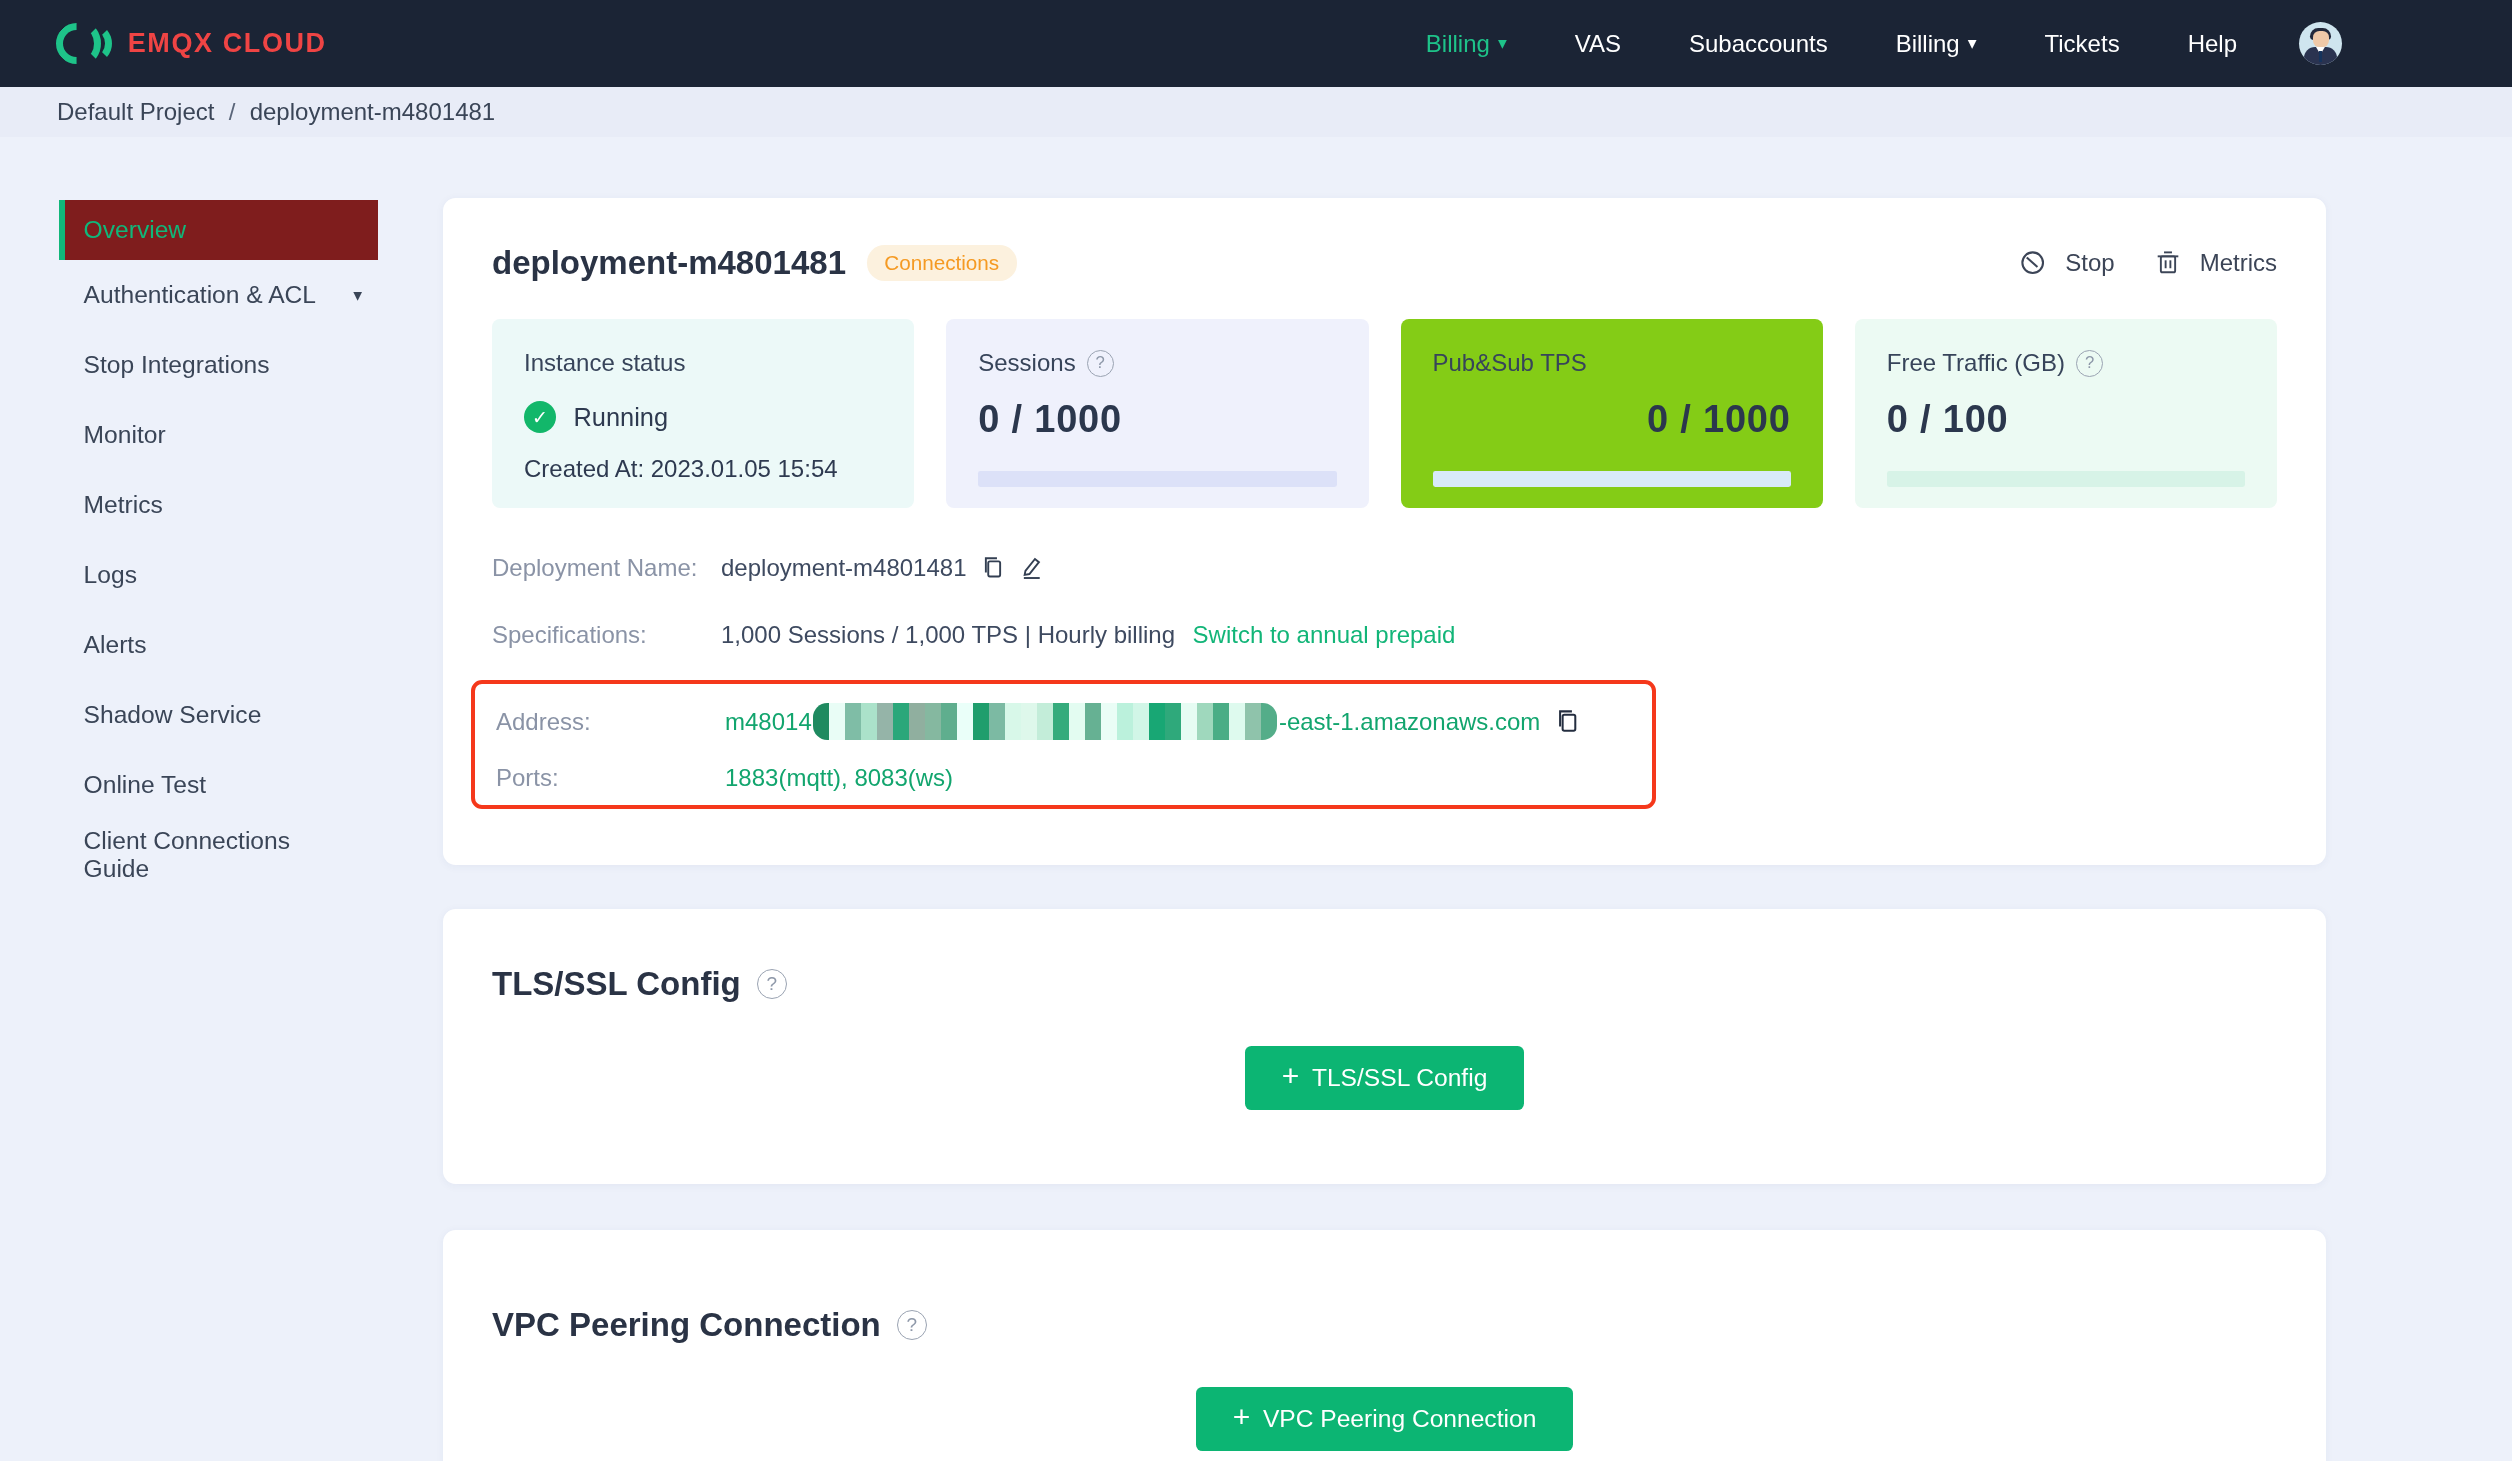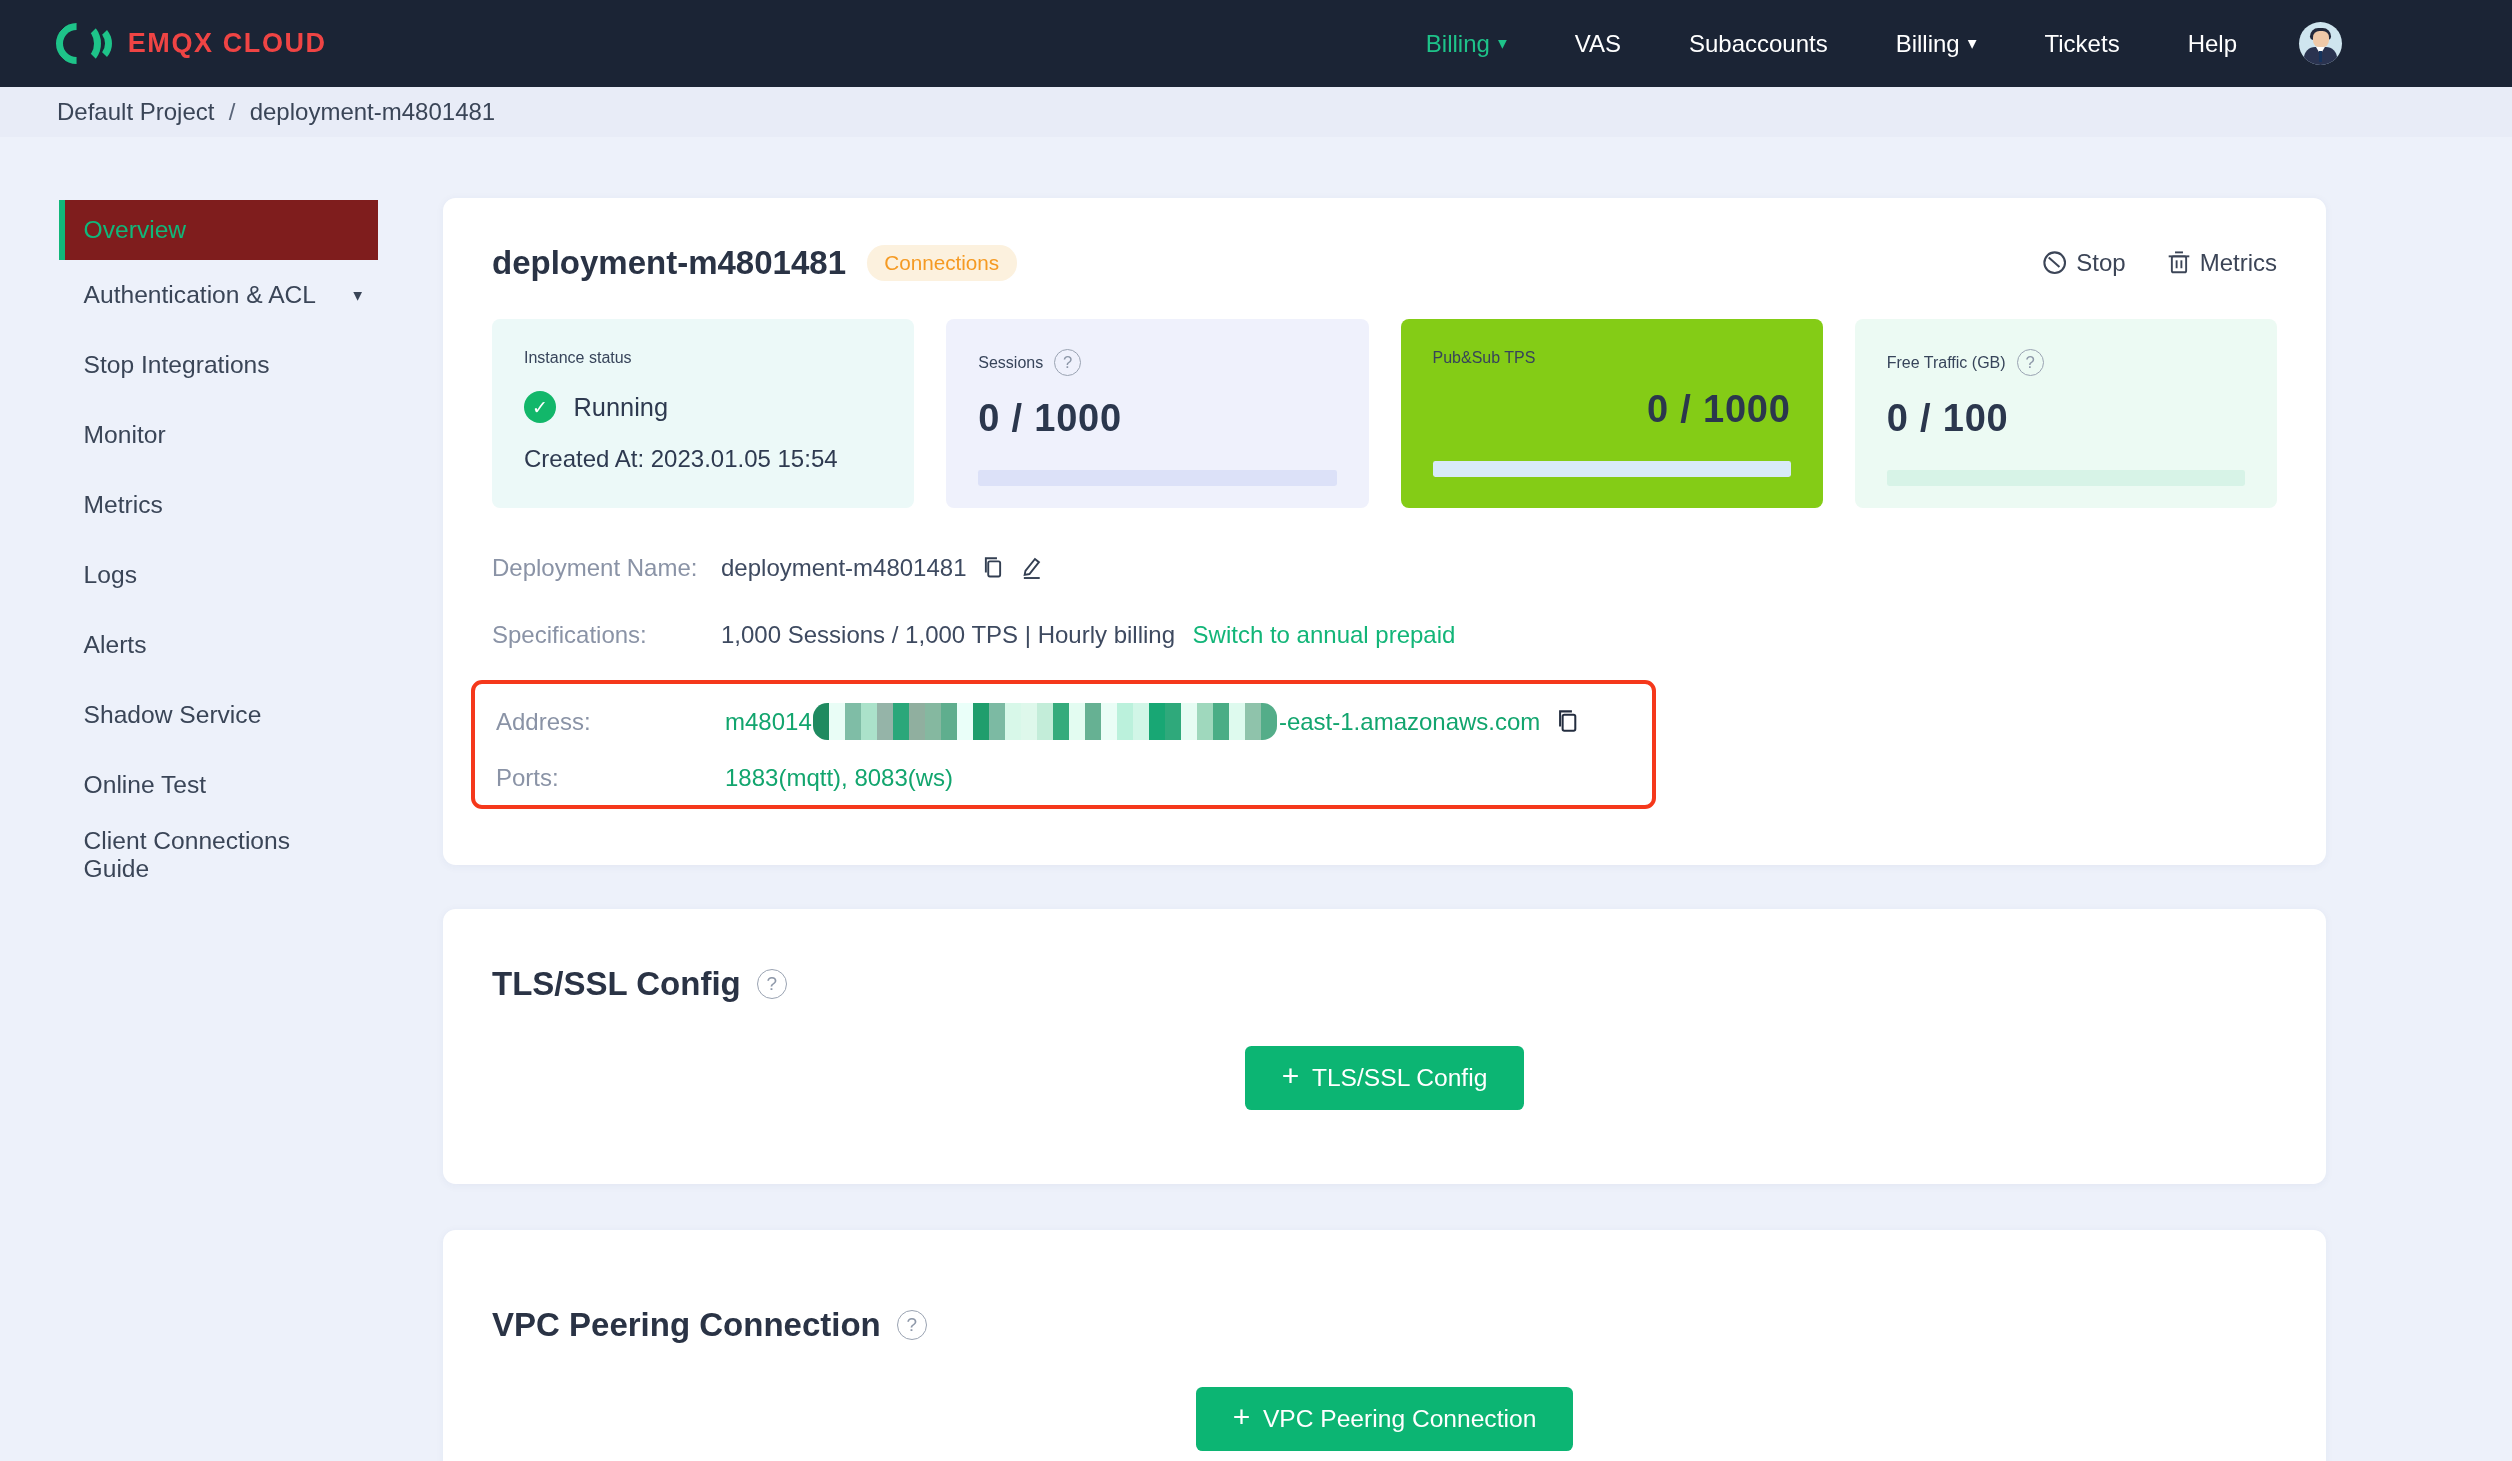--- a/index.html
+++ b/index.html
@@ -71,32 +71,32 @@
   .card.vpc { margin-top:46px; height:334px; padding:76px 49px 0; }
 
   
   .title-row { display:flex; align-items:center; }
   .page-title { font-size:33px; font-weight:700; color:#2A3345; }
   .badge {
     margin-left:20.7px; background:#FCF1DE; color:#F59A23;
     font-size:20.7px; padding:6.4px 17.5px; border-radius:17.5px;
   }
   .actions { margin-left:auto; display:flex; align-items:center; gap:41px; }
-  .action-btn { display:flex; align-items:center; gap:9px; font-size:24px; color:#3C4557; cursor:pointer; }
+  .action-btn { display:flex; align-items:center; gap:20px; font-size:24px; color:#3C4557; cursor:pointer; }
   .action-btn svg { display:block; }
 
   
   .stats { display:flex; gap:32px; margin-top:37px; }
   .stat-card { flex:1; height:189px; border-radius:8px; padding:30px 32px; }
   .stat-card.instance { background:#ECF9F8; }
   .stat-card.sessions { background:#EFF1FC; }
   .stat-card.pubsub   { background:#84cc16;text-align:right; }
   .stat-card.traffic  { background:#ECFAF3; }
   .stat-label-row { display:flex; align-items:center; gap:11px; }
-  .stat-label { font-size:16px; color:#37445A; }
+  .stat-label { font-size:24px; color:#37445A; }
   .help-icon {
     width:27px; height:27px; border-radius:50%;
     border:1.6px solid #9AA3B2; color:#8D97A8;
     font-size:16.7px; display:flex; align-items:center; justify-content:center;
     cursor:pointer; flex:0 0 auto;
   }
   .stat-value { margin-top:20.7px; font-size:38px; font-weight:700; color:#2B374D; letter-spacing:0.8px; }
   .progress { margin-top:30px; height:16px; border-radius:2.4px; }
   .sessions .progress { background:#DCE1F8; }
   .pubsub   .progress { background:#D8EAF9; }

